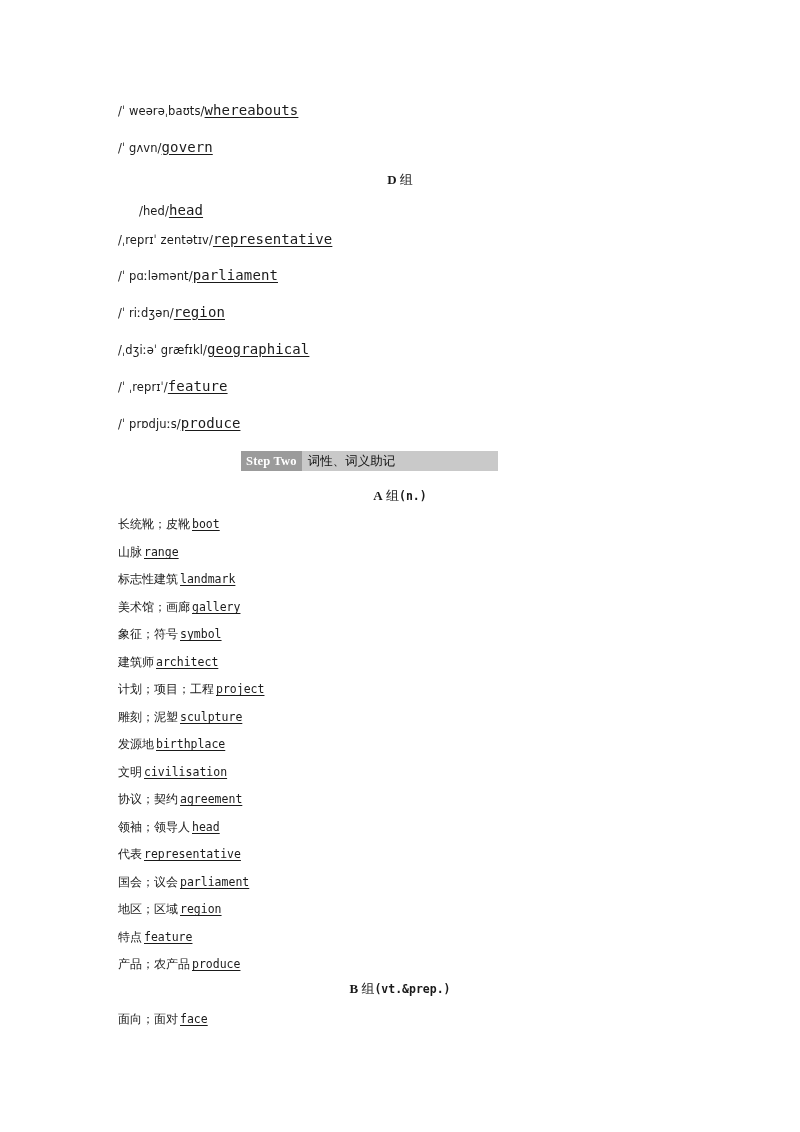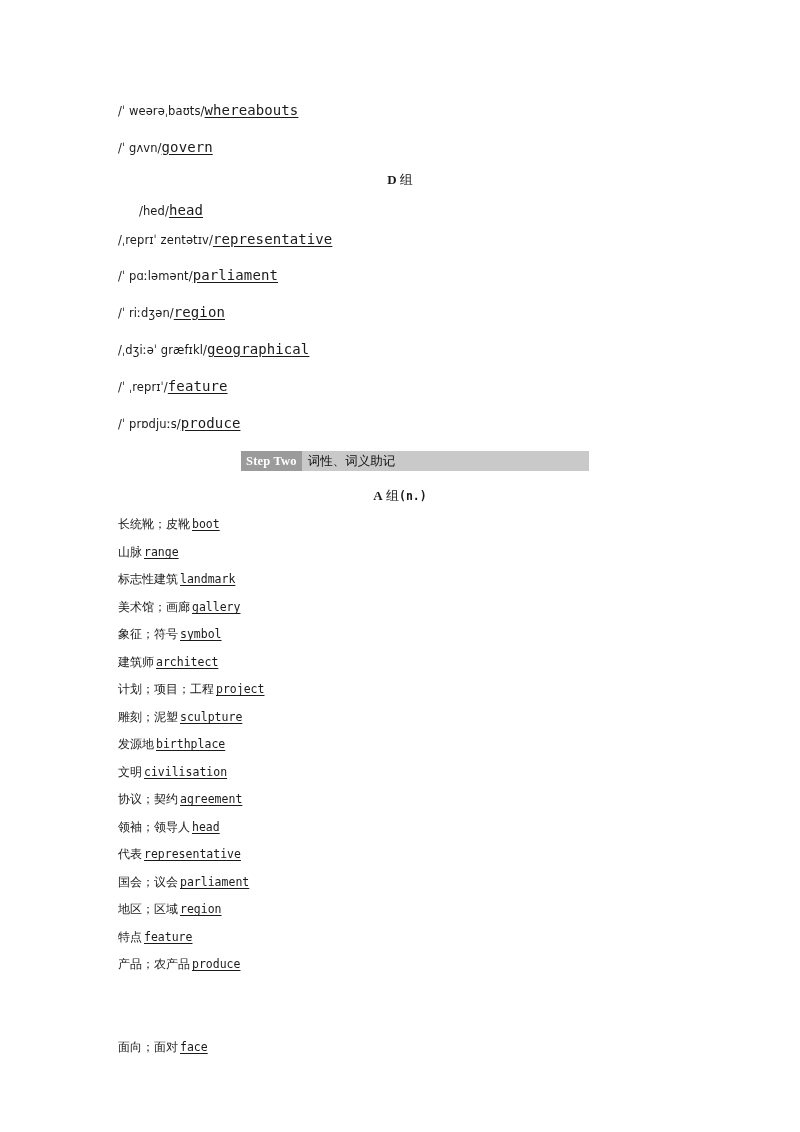--- a/index.html
+++ b/index.html
@@ -66,21 +66,21 @@
   .group-label .letter {
     font-family: "Liberation Serif", serif;
     font-weight: bold;
   }
 
   
   .step-bar {
     position: absolute;
     left: 241px;
     top: 451px;
-    width: 348px;
+    width: 257px;
     height: 20px;
     background: #c9c9c9;
     display: flex;
     align-items: stretch;
   }
   .step-badge {
     background: #9b9b9b;
     color: #ffffff;
     font-family: "Liberation Serif", "DejaVu Serif", serif;
     font-size: 12.5px;
@@ -215,18 +215,21 @@
   <div class="vocab-row" style="top:902px;">
     <span class="vocab-cn">地区；区域</span><span class="vocab-en">region</span>
   </div>
   <div class="vocab-row" style="top:930px;">
     <span class="vocab-cn">特点</span><span class="vocab-en">feature</span>
   </div>
   <div class="vocab-row" style="top:957px;">
     <span class="vocab-cn">产品；农产品</span><span class="vocab-en">produce</span>
   </div>
 
-
-  <div class="vocab-row" style="top:1040px;text-align:center;">
+  <div class="group-label" style="top:981px;">
+    <span class="letter">B</span><span>&nbsp;</span><span class="cn">组</span><span class="pos">(vt.&amp;prep.)</span>
+  </div>
+
+  <div class="vocab-row" style="top:1012px;text-align:center;">
     <span class="vocab-cn">面向；面对</span><span class="vocab-en">face</span>
   </div>
 
 </div>
 
 </body></html>

